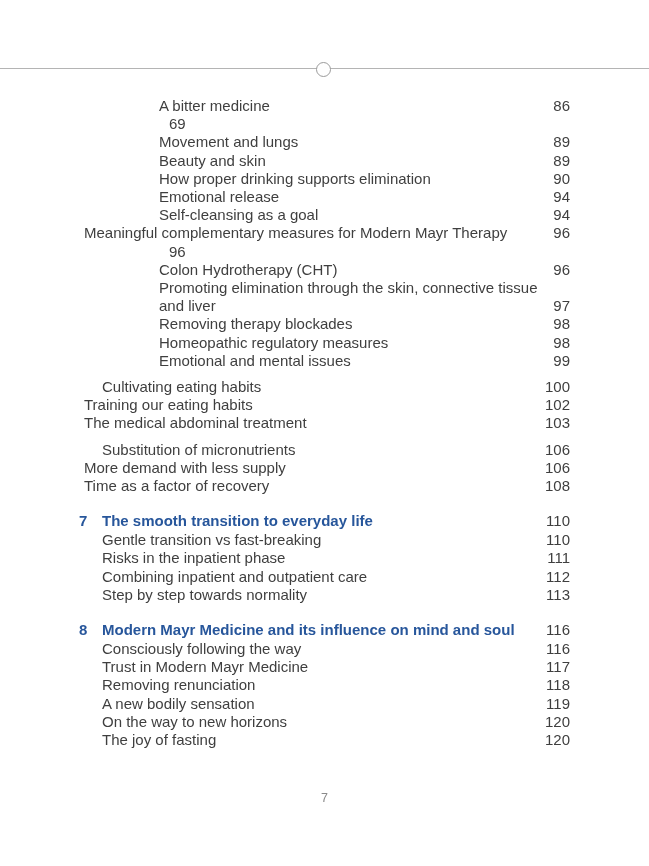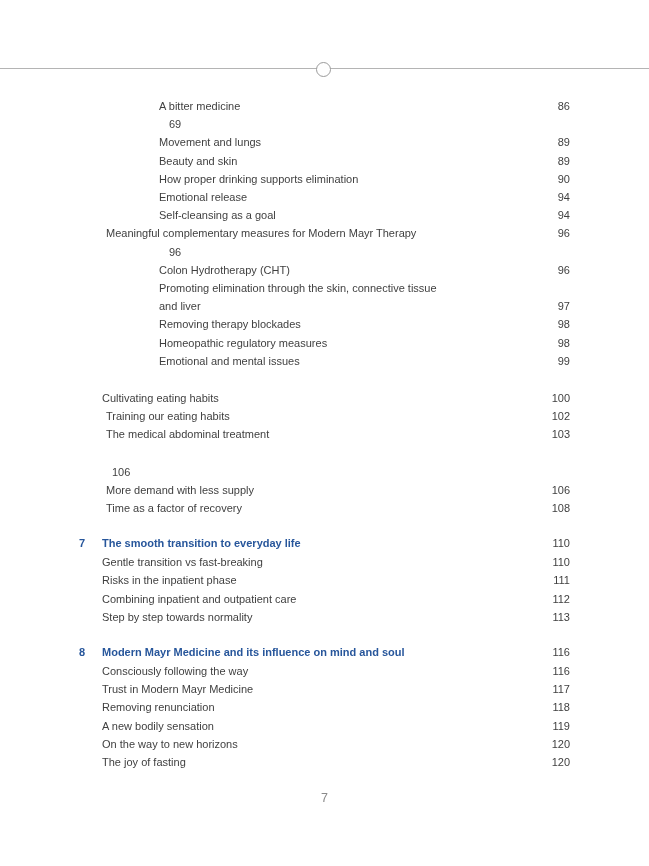--- a/index.html
+++ b/index.html
@@ -15,33 +15,33 @@
     position:absolute;top:68px;left:0;width:649px;height:1px;
     background:var(--rule,#b4b4b4);
   }
   .ornament{
     position:absolute;top:62px;left:316px;width:13px;height:13px;
     border:1px solid #9b9b9b;border-radius:50%;background:#ffffff;
   }
   
   .toc{
     position:absolute;top:97px;left:0;right:0;
-    font-size:11px;color:var(--body,#3f3f3f);
+    font-size:15px;color:var(--body,#3f3f3f);
   }
   .row{
     display:flex;align-items:flex-end;
     line-height:18.2px;
     padding-right:79px;
   }
   .row .title{flex:1;}
   .row .pg{margin-left:10px;white-space:nowrap;}
   .lvl1{padding-left:102px;}
-  .lvl2{padding-left:106px;}
+  .lvl2{padding-left:76px;margin-left:8px;}
   .lvl3{padding-left:159px;}
-  .gap{margin-top:19px;}
+  .gap{margin-top:8px;}
   .chapter{
     padding-left:79px;
     line-height:20px;
     color:var(--accent,#27569b);
     font-weight:700;
   }
   .chapter.gap{margin-top:16px;}
   .chapter .num{width:23px;flex:0 0 23px;}
   .chapter .pg{color:var(--body,#3f3f3f);font-weight:400;}
   
@@ -151,20 +151,23 @@
         </div>
         <span class="pg">102</span>
       </div>
       <div class="row lvl2">
         <div class="title">
           <div>The medical abdominal treatment</div>
         </div>
         <span class="pg">103</span>
       </div>
       <div class="row lvl1 gap">
+        <div class="title">
+          <div>Substitution of micronutrients</div>
+        </div>
         <span class="pg">106</span>
       </div>
       <div class="row lvl2">
         <div class="title">
           <div>More demand with less supply</div>
         </div>
         <span class="pg">106</span>
       </div>
       <div class="row lvl2">
         <div class="title">

